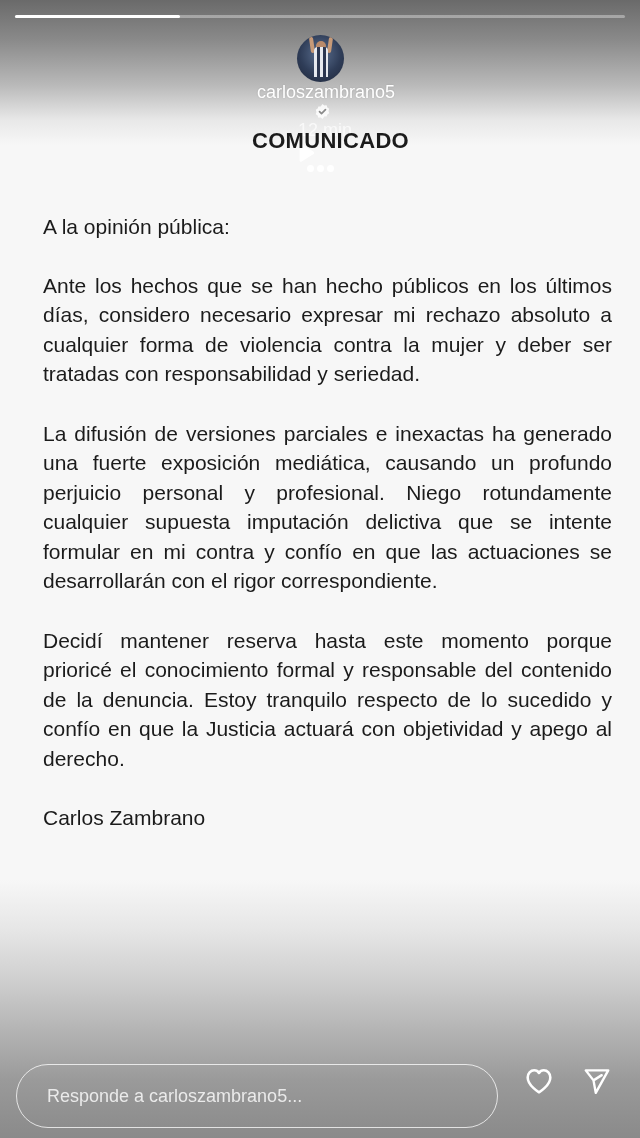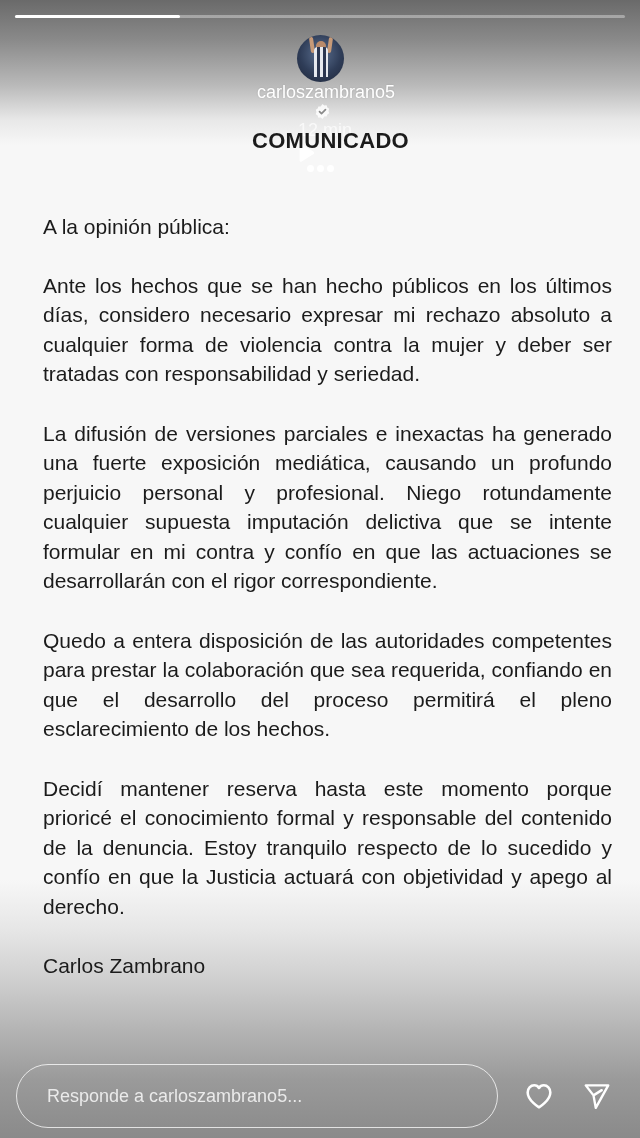--- a/index.html
+++ b/index.html
@@ -69,21 +69,21 @@
       text-align: center; font-weight: bold; font-size: 22px;
       letter-spacing: 0.3px; margin-left: 0px; padding-left: 6px;
     }
     .doc-body { margin-top: 58px; font-size: 21px; line-height: 29.5px; }
     .doc-body p { text-align: justify; margin-bottom: 30px; }
     .doc-body p.salutation { margin-bottom: 29px; }
     .doc-body p.signature { text-align: left; margin-top: 16px; }
 
     .footer {
       position: absolute; left: 16px; right: 16px; top: 1064px; height: 64px;
-      display: flex; align-items: center;
+      display: flex; 
     }
     .reply-input {
       width: 482px; height: 64px; border: 1.5px solid rgba(255,255,255,0.75);
       border-radius: 32px; background: transparent;
       color: rgba(255,255,255,0.8); font-size: 18px; padding: 0 30px;
       font-family: "Liberation Sans", sans-serif; outline: none;
     }
     .reply-input::placeholder { color: rgba(255,255,255,0.8); }
     .icon-btn { width: 34px; height: 34px; display: flex; align-items: center; justify-content: center; }
     .heart-btn { margin-left: 24px; }
@@ -125,21 +125,20 @@
       <span></span>
     </div>
   </div>
 
   <div class="doc">
     <div class="doc-title">COMUNICADO</div>
     <div class="doc-body">
       <p class="salutation">A la opinión pública:</p>
       <p>Ante los hechos que se han hecho públicos en los últimos días, considero necesario expresar mi rechazo absoluto a cualquier forma de violencia contra la mujer y deber ser tratadas con responsabilidad y seriedad.</p>
       <p>La difusión de versiones parciales e inexactas ha generado una fuerte exposición mediática, causando un profundo perjuicio personal y profesional. Niego rotundamente cualquier supuesta imputación delictiva que se intente formular en mi contra y confío en que las actuaciones se desarrollarán con el rigor correspondiente.</p>
-      <p>Quedo a entera disposición de las autoridades competentes para prestar la colaboración que sea requerida, confiando en que el desarrollo del proceso permitirá el pleno esclarecimiento de los hechos.</p>
       <p>Decidí mantener reserva hasta este momento porque prioricé el conocimiento formal y responsable del contenido de la denuncia. Estoy tranquilo respecto de lo sucedido y confío en que la Justicia actuará con objetividad y apego al derecho.</p>
       <p class="signature">Carlos Zambrano</p>
     </div>
   </div>
 
   <div class="footer">
     <input class="reply-input" type="text" placeholder="Responde a carloszambrano5..." style="">
     <div class="icon-btn heart-btn">
       <svg viewBox="0 0 24 24" width="32" height="32">
         <path fill="none" stroke="#ffffff" stroke-width="1.9" stroke-linejoin="round" d="M12 20.5s-8.5-5.2-8.5-11.2C3.5 6.3 5.7 4 8.4 4c1.6 0 2.9.8 3.6 2 .7-1.2 2-2 3.6-2 2.7 0 4.9 2.3 4.9 5.3 0 6-8.5 11.2-8.5 11.2z"></path>

